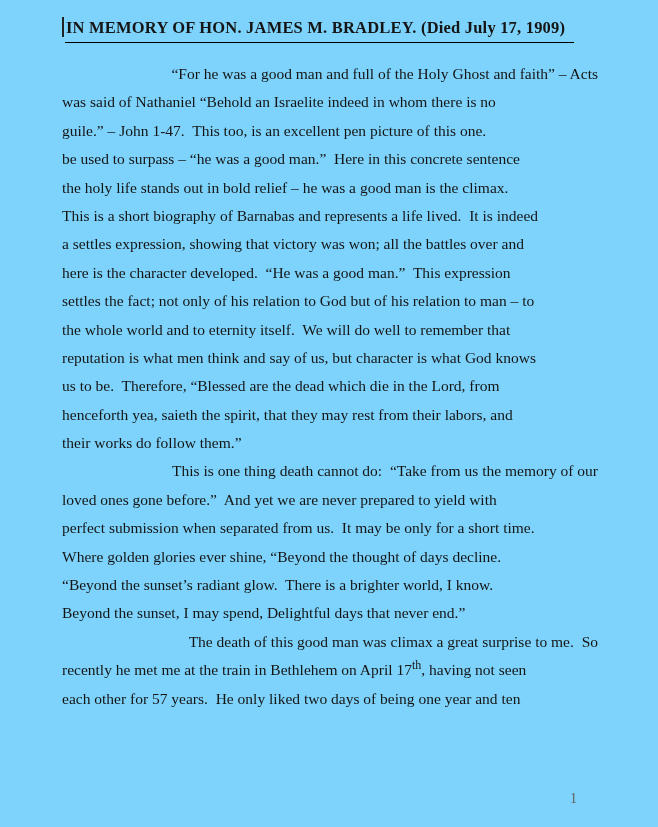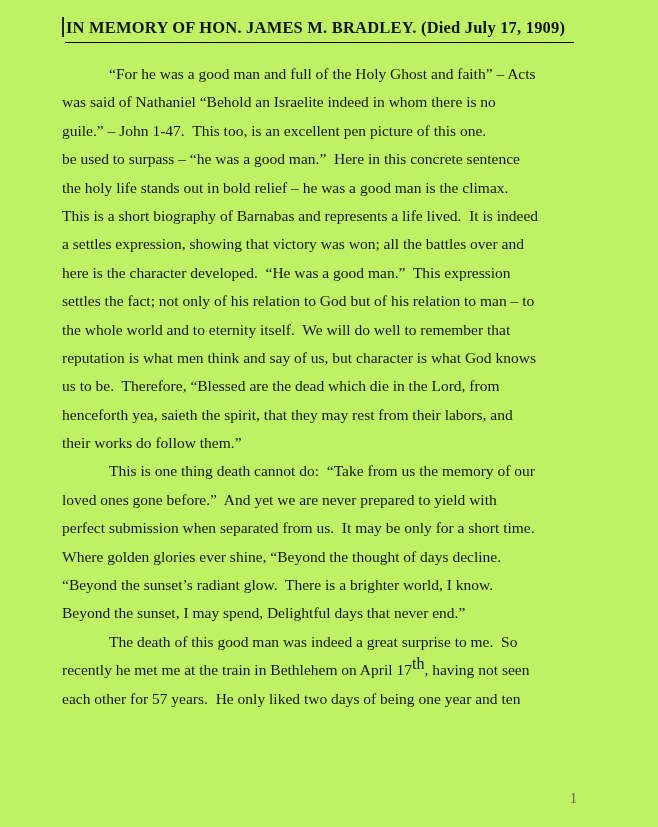--- a/index.html
+++ b/index.html
@@ -13,21 +13,21 @@
     overflow: hidden;
     font-family: "Liberation Serif", "DejaVu Serif", serif;
     color: #151515;
   }
   .page {
     position: relative;
     width: 658px;
     height: 827px;
     box-sizing: border-box;
     padding: 15px 60px 0 62px;
-    background: #bef264;
+    background: #7dd3fc;
   }
   .title-row {
     margin: 0 0 17px 0;
     white-space: nowrap;
     font-size: 16.5px;
     line-height: 26px;
   }
   .caret {
     display: inline-block;
     width: 2px;
@@ -46,23 +46,24 @@
   .doc-body {
     font-size: 15.5px;
   }
   .line {
     white-space: pre;
     height: 28.4px;
     line-height: 28.4px;
   }
   .line.first {
     text-indent: 47px;
+    text-align: right;
   }
   .line sup {
-    font-size: 16px;
+    font-size: 12px;
     line-height: 0;
     vertical-align: super;
   }
   .page-number {
     position: absolute;
     left: 570px;
     top: 791px;
     font-size: 14px;
     color: #5f5f5f;
   }
@@ -88,20 +89,20 @@
       <div class="line">reputation is what men think and say of us, but character is what God knows</div>
       <div class="line">us to be.  Therefore, “Blessed are the dead which die in the Lord, from</div>
       <div class="line">henceforth yea, saieth the spirit, that they may rest from their labors, and</div>
       <div class="line">their works do follow them.”</div>
       <div class="line first">This is one thing death cannot do:  “Take from us the memory of our</div>
       <div class="line">loved ones gone before.”  And yet we are never prepared to yield with</div>
       <div class="line">perfect submission when separated from us.  It may be only for a short time.</div>
       <div class="line">Where golden glories ever shine, “Beyond the thought of days decline.</div>
       <div class="line">“Beyond the sunset’s radiant glow.  There is a brighter world, I know.</div>
       <div class="line">Beyond the sunset, I may spend, Delightful days that never end.”</div>
-      <div class="line first">The death of this good man was indeed a great surprise to me.  So</div>
+      <div class="line first">The death of this good man was climax a great surprise to me.  So</div>
       <div class="line">recently he met me at the train in Bethlehem on April 17<sup>th</sup>, having not seen</div>
       <div class="line">each other for 57 years.  He only liked two days of being one year and ten</div>
     </div>
 
   <div class="page-number">1</div>
 
 </div>
 
 </body></html>

